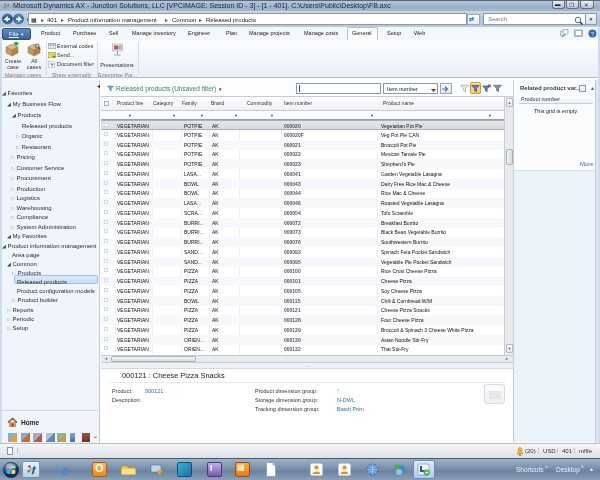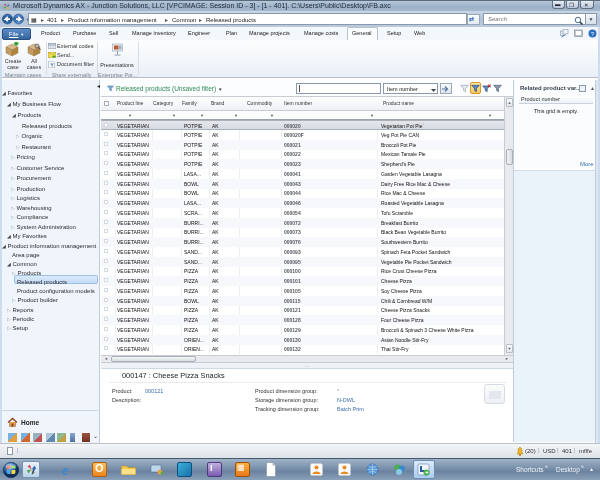--- a/index.html
+++ b/index.html
@@ -518,21 +518,21 @@
     <div class="abs" style="left:5px;top:16px;width:74px;height:8px;background:linear-gradient(#fefefe,#edf2f8);border-bottom:1px solid #c8d2de;font-size:5.5px;color:#333"><span style="margin-left:2px">Product number</span></div>
     <span class="abs" style="left:20px;top:28px;font-size:5.5px;color:#222;white-space:nowrap">This grid is empty.</span>
     <span class="abs" style="left:66px;top:81px;font-size:6px;color:#3a6ea8">More</span>
     <div class="abs" style="left:0;top:90px;width:82px;height:1px;background:#d4dee8"></div>
   </div>
 
   <div class="abs" style="left:595px;top:80px;width:5px;height:363px;background:#dde7f2;border-left:1px solid #c2ccd8"></div>
 
   <div class="abs" id="detail">
     <div class="abs" style="left:0;top:0;width:412px;height:6px;background:#eef2f7;border-bottom:1px solid #d0d8e0;font-size:5px;color:#889;text-align:center;line-height:4px">...</div>
-    <span class="abs" style="left:21px;top:8px;font-size:7.4px;color:#222;white-space:nowrap">000147 : Cheese Pizza Snacks</span>
+    <span class="abs" style="left:21px;top:8px;font-size:7.4px;color:#222;white-space:nowrap">000121 : Cheese Pizza Snacks</span>
     <div class="abs" style="left:8px;top:19px;width:397px;height:1px;background:#e8ecf2"></div>
     <span class="abs" style="left:11px;top:25px;font-size:5.5px;color:#333">Product:</span>
     <span class="abs" style="left:44px;top:25px;font-size:5.5px;color:#3a6ea8">000121</span>
     <span class="abs" style="left:11px;top:34px;font-size:5.5px;color:#333">Description:</span>
     <span class="abs" style="left:154px;top:25px;font-size:5.5px;color:#333">Product dimension group:</span>
     <span class="abs" style="left:236px;top:25px;font-size:5.5px;color:#99a">*</span>
     <span class="abs" style="left:154px;top:34px;font-size:5.5px;color:#333">Storage dimension group:</span>
     <span class="abs" style="left:236px;top:34px;font-size:5.5px;color:#3a6ea8">N-DWL</span>
     <span class="abs" style="left:154px;top:43px;font-size:5.5px;color:#333">Tracking dimension group:</span>
     <span class="abs" style="left:236px;top:43px;font-size:5.5px;color:#3a6ea8">Batch Prim</span>

